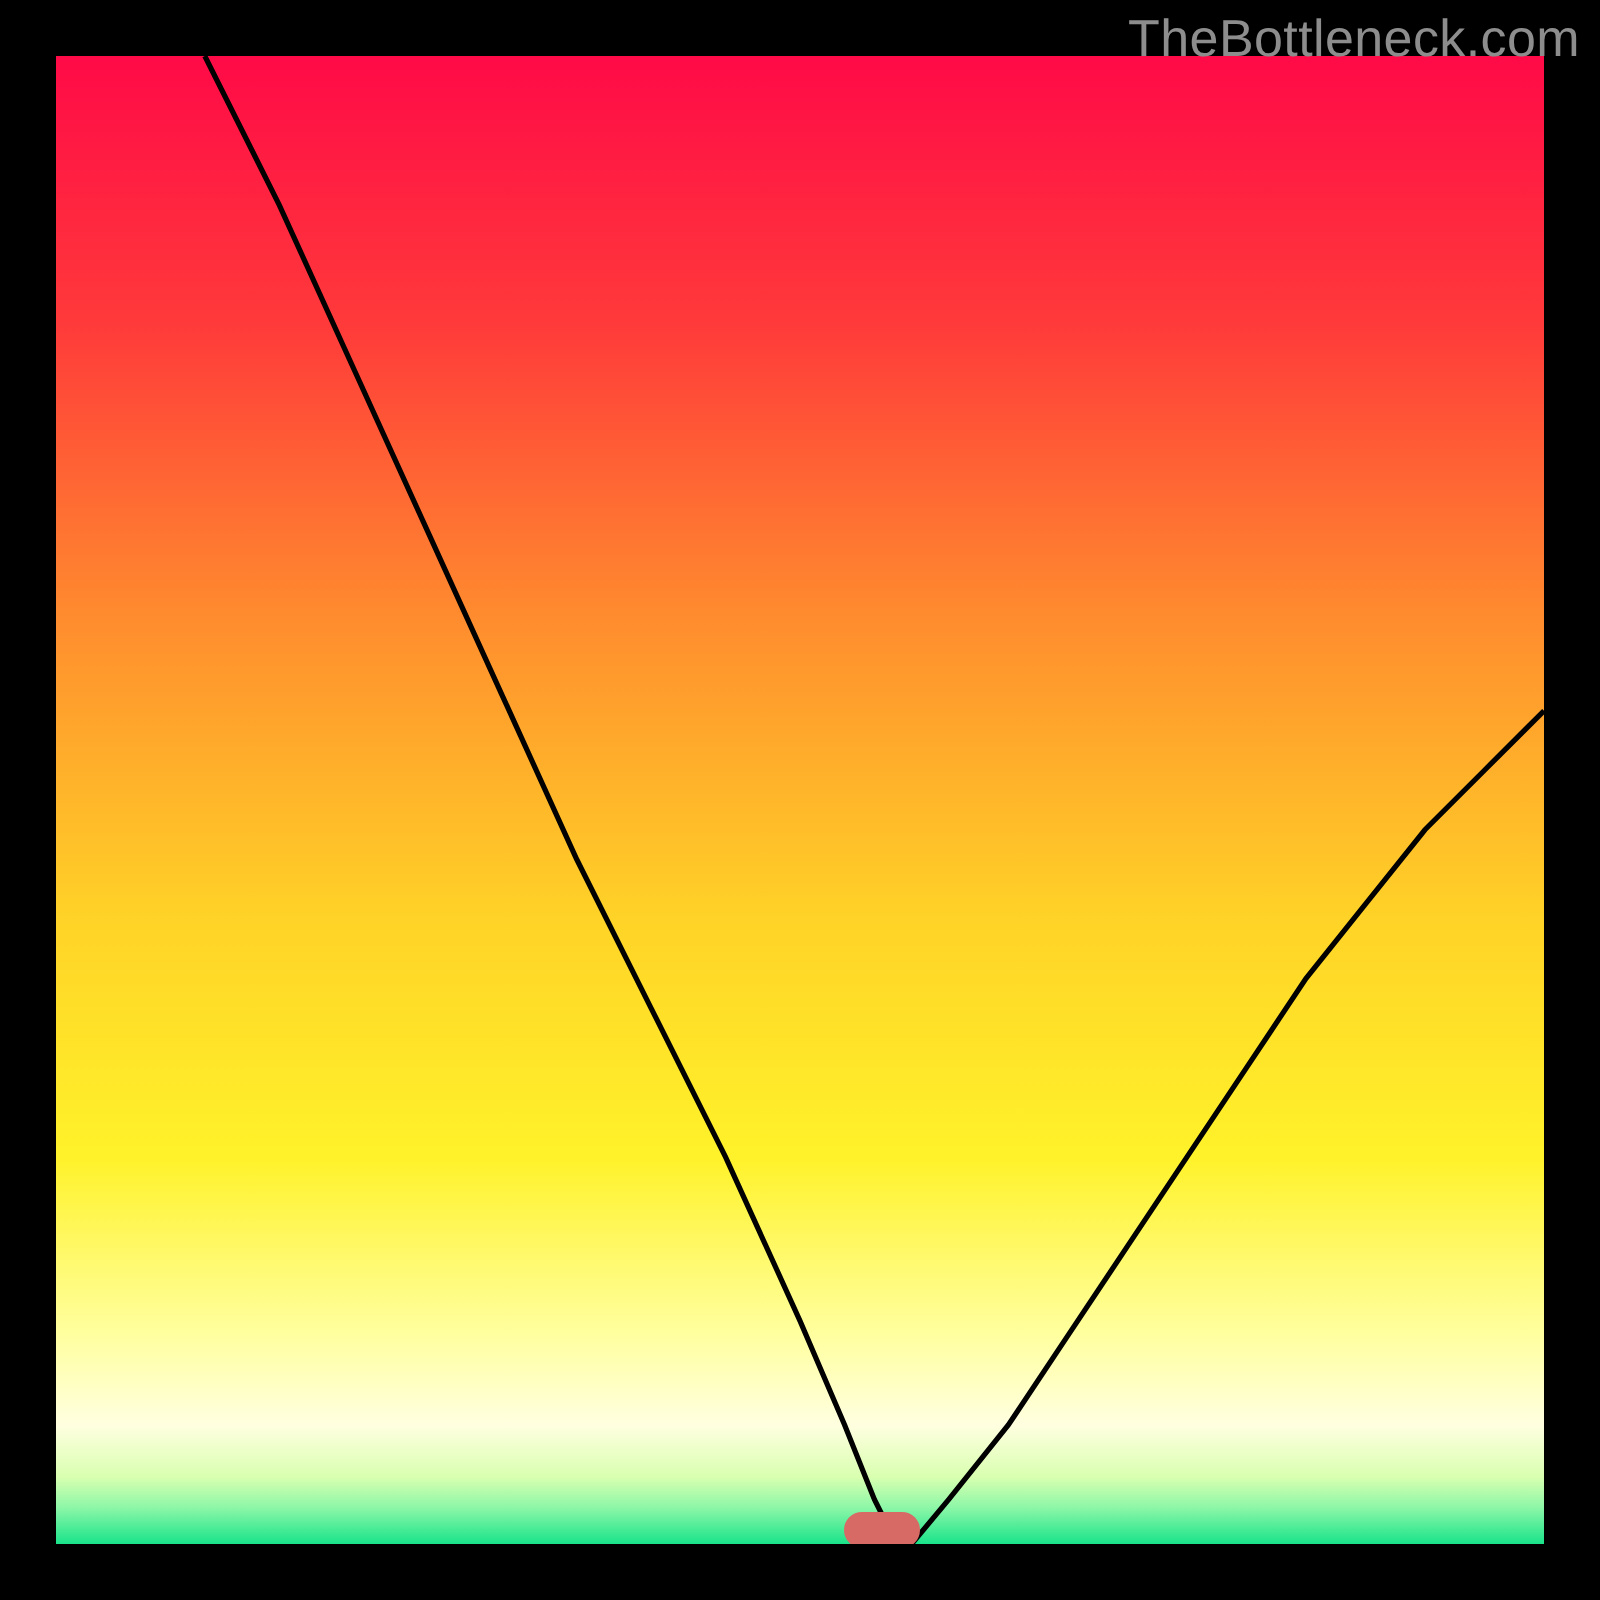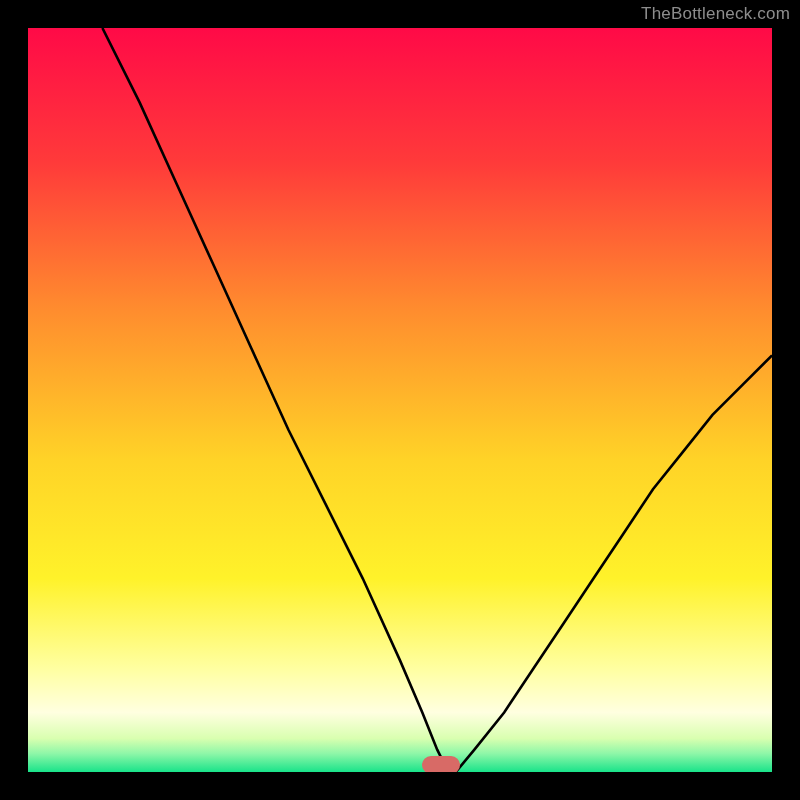--- a/index.html
+++ b/index.html
@@ -44,21 +44,21 @@
     width: 38px;
     height: 18px;
     border-radius: 9px;
     transform: translate(-50%, -50%);
   }
   .watermark {
     position: absolute;
     top: 4px;
     right: 10px;
     color: #8d8d8d;
-    font-size: 17px;
+    font-size: 26px;
     font-weight: 500;
     letter-spacing: 0.2px;
   }
 </style>
 </head>
 <body>
 
 <div class="stage">
 
   <div class="plot">

